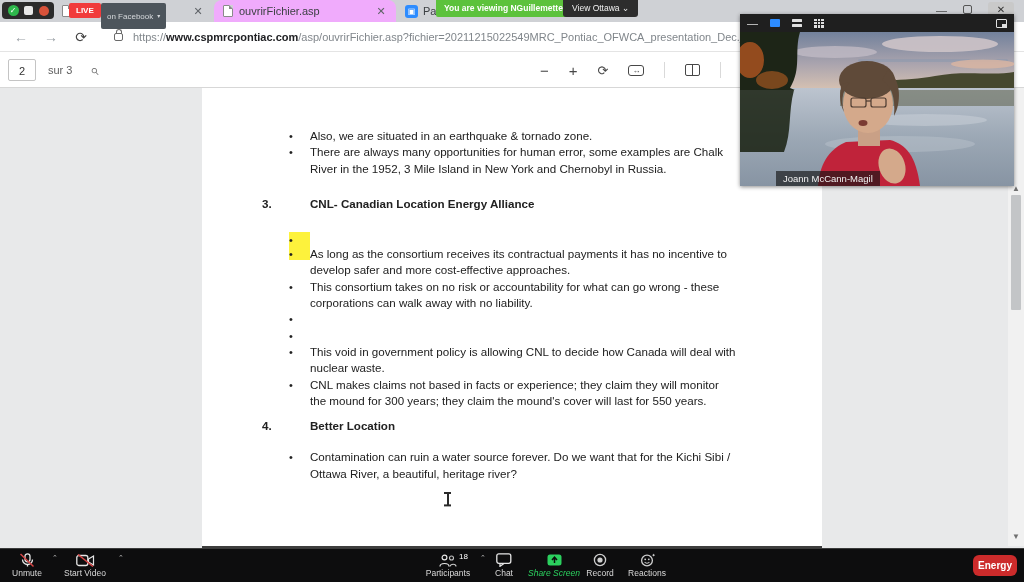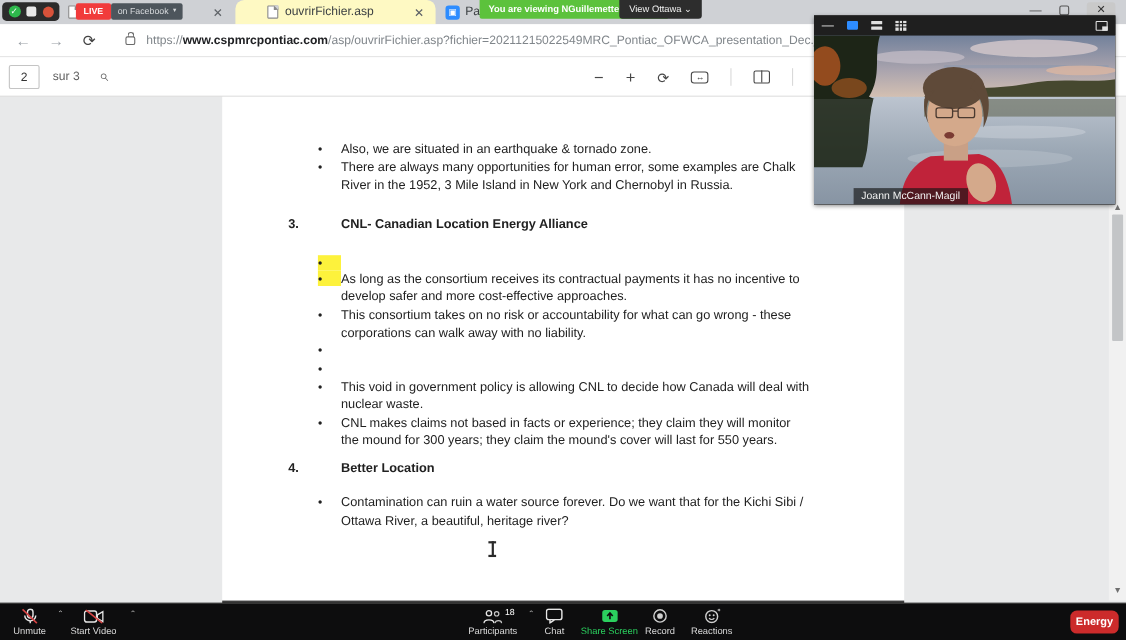--- a/index.html
+++ b/index.html
@@ -6,27 +6,27 @@
   html,body { width:1024px; height:582px; overflow:hidden; font-family:"Liberation Sans", sans-serif; background:#e8e9ea; }
   #screen { position:relative; width:1024px; height:582px; background:#e8e9ea; }
 
   
   #tabbar { position:absolute; left:0; top:0; width:1024px; height:22px; background:#cfd1d5; }
   .stream-widget { position:absolute; left:2px; top:2px; width:52px; height:17px; background:#2b2b2b; border-radius:4px; display:flex; align-items:center; justify-content:space-evenly; }
   .sw-green { width:11px; height:11px; border-radius:50%; background:#2eb84c; color:#fff; font-size:8px; line-height:11px; text-align:center; }
   .sw-white { width:9px; height:9px; border-radius:2px; background:#e8e8e8; }
   .sw-red { width:10px; height:10px; border-radius:50%; background:#d8523a; }
   .tab { position:absolute; top:0; height:22px; display:flex; align-items:center; font-size:11px; color:#3c4043; }
-  .tab.active { background:#fef9c3; border-radius:8px 8px 0 0;padding-left:20px; }
+  .tab.active { background:#f0abfc; border-radius:8px 8px 0 0; }
   .pageicon { width:10px; height:12px; border:1px solid #8a8a8a; border-radius:1px; background:#fff; position:relative; margin-right:6px; }
   .pageicon::after { content:""; position:absolute; right:-1px; top:-1px; border:2px solid #cfd1d5; border-left-color:#8a8a8a; border-bottom-color:#8a8a8a; }
   .tab-close { margin-left:auto; margin-right:8px; color:#5f6368; font-size:11px; width:14px; text-align:center; }
   .tab-smudge { width:34px; height:8px; background:linear-gradient(90deg,#9a9da1,#b9bcc0 40%,#a7aaae); border-radius:2px; margin-right:4px; opacity:.8; }
   .live-badge { position:absolute; left:69px; top:3px; height:15px; background:var(--live-red); color:#fff; font-weight:bold; font-size:8px; line-height:15px; padding:0 7px; border-radius:2px; z-index:4; }
-  .fb-pill { position:absolute; left:101px; top:3px; height:15px; background:#4d555c; color:#d6d9dc; font-size:8px; line-height:15px; padding:0 6px; border-radius:2px; z-index:4; display:flex; align-items:center; gap:4px; }
+  .fb-pill { position:absolute; left:101px; top:3px; height:26px; background:#4d555c; color:#d6d9dc; font-size:8px; line-height:15px; padding:0 6px; border-radius:2px; z-index:4; display:flex; align-items:center; gap:4px; }
   .newtab { position:absolute; left:515px; top:2px; width:18px; height:18px; color:#5f6368; font-size:14px; line-height:18px; text-align:center; }
   .green-banner { position:absolute; left:436px; top:0; height:17px; background:var(--banner-green); color:#fff; font-weight:bold; font-size:8.5px; line-height:17px; padding:0 8px; z-index:6; border-radius:0 0 0 2px; }
   .view-options { position:absolute; left:563px; top:0; height:17px; background:#2d2d2d; color:#f0f0f0; font-size:8.5px; line-height:17px; padding:0 9px; z-index:6; border-radius:0 0 3px 3px; }
   .win-controls { position:absolute; right:10px; top:2px; display:flex; align-items:center; gap:16px; z-index:3; }
   .wc { color:#4a4a4a; font-size:11px; }
   .wc-restore { width:9px; height:9px; border:1px solid #555; border-radius:2px; }
   .wc-closebox { width:26px; height:15px; background:#c9c9c9; border-radius:3px; color:#333; font-size:10px; text-align:center; line-height:15px; }
 
   
   #navbar { position:absolute; left:0; top:22px; width:1024px; height:30px; background:#fff; border-bottom:1px solid #e4e4e4; display:flex; align-items:center; }
@@ -344,21 +344,21 @@
     </div>
     <div class="mb-item" style="left:490px; width:28px;">
       <span class="icw">
         <svg width="16" height="14" viewBox="0 0 16 14">
             <rect x="0.8" y="0.8" width="14" height="9.5" rx="2" fill="none" stroke="#e6e6e6" stroke-width="1.3"></rect>
             <path d="M4,10.5 L4,13.3 L8,10.5" fill="none" stroke="#e6e6e6" stroke-width="1.3"></path>
           </svg>
       </span>
       <span>Chat</span>
     </div>
-    <div class="mb-item" style="left:522px; width:64px;">
+    <div class="mb-item" style="left:522px; width:64px;font-style:italic;">
       <span class="icw">
         <svg width="15" height="13" viewBox="0 0 15 13">
             <rect x="0.5" y="0.5" width="14" height="11" rx="2.5" fill="var(--share-green, #2bd05e)"></rect>
             <path d="M7.5,9 V3.6 M5,6 L7.5,3.2 L10,6" fill="none" stroke="#0d0d0e" stroke-width="1.5"></path>
           </svg>
       </span>
       <span class="share-label">Share Screen</span>
     </div>
     <div class="mb-item" style="left:580px; width:40px;">
       <span class="icw">

